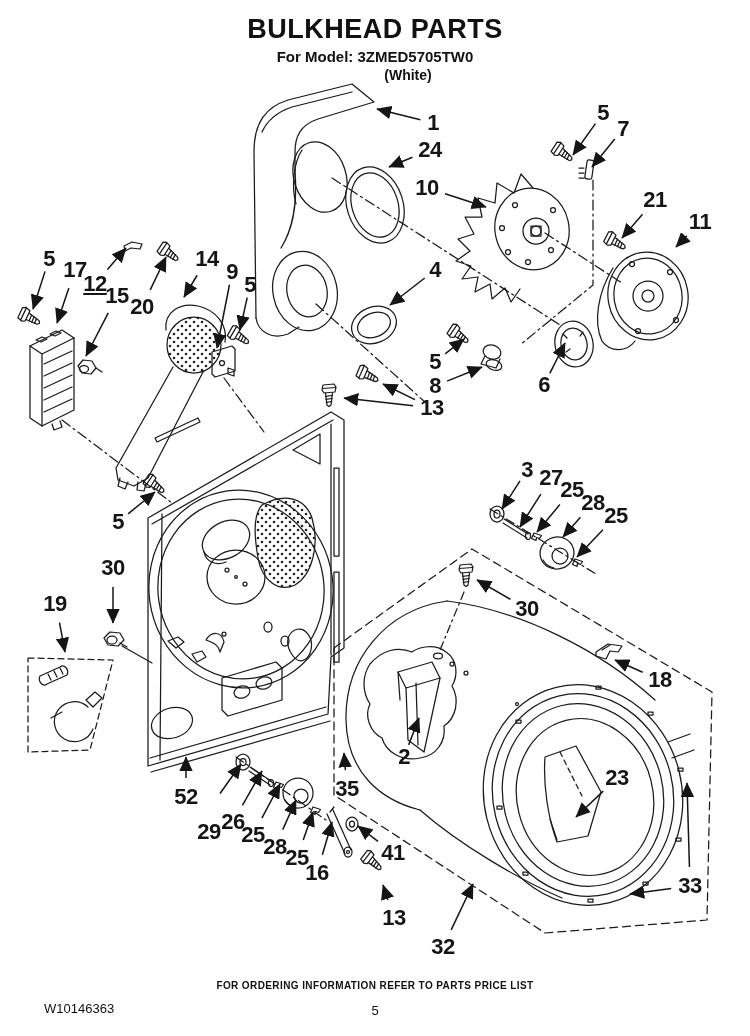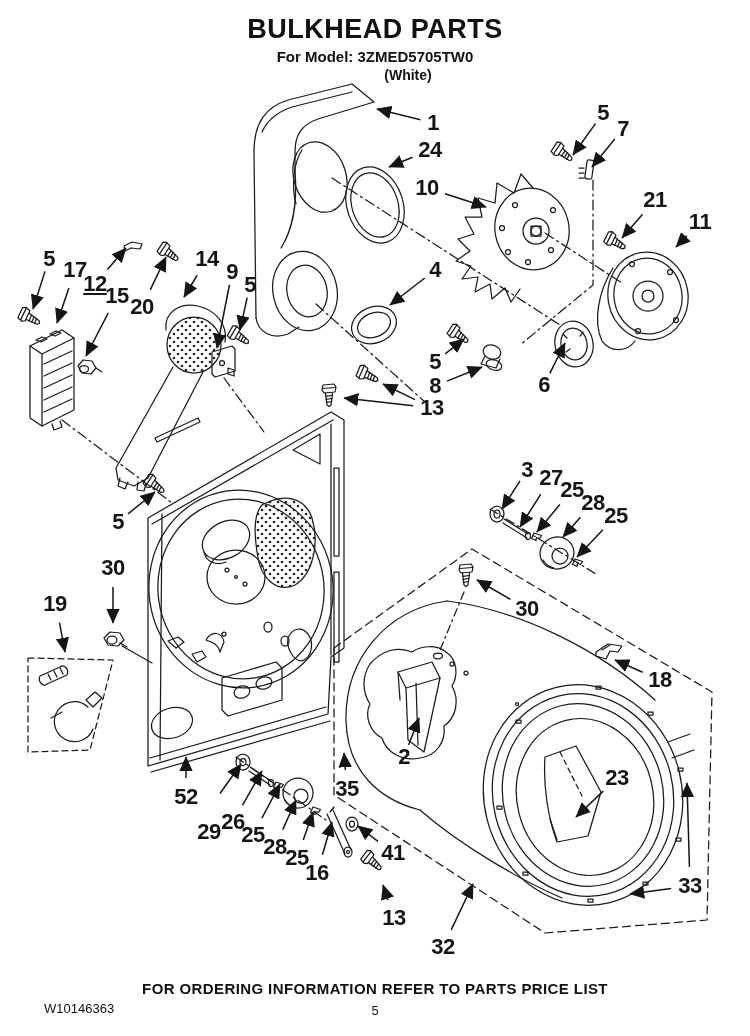--- a/index.html
+++ b/index.html
@@ -6,21 +6,21 @@
   .page{position:relative;width:750px;height:1036px;background:#ffffff;overflow:hidden;
         font-family:"Liberation Sans", sans-serif;color:#111;padding-left:8px;}
   .hdr{position:absolute;left:0;top:14px;width:750px;text-align:center;}
   .hdr .title{font-size:27px;font-weight:bold;letter-spacing:.5px;}
   .hdr .model{font-size:15px;font-weight:bold;margin-top:3px;}
   .hdr .colorline{font-size:14px;font-weight:bold;margin-top:2px;text-indent:66px;}
   .art{position:absolute;left:0;top:0;}
   .callout{position:absolute;transform:translate(-50%,-50%);font-size:22px;font-weight:bold;
            color:#151515;white-space:nowrap;line-height:1;letter-spacing:-0.5px;}
   .ftr-note{position:absolute;left:0;top:980px;width:750px;text-align:center;
-            font-size:15px;font-weight:bold;letter-spacing:.4px;}
+            font-size:10px;font-weight:bold;letter-spacing:.4px;}
   .ftr-doc{position:absolute;left:44px;top:1001px;font-size:13px;}
   .ftr-page{position:absolute;left:0;top:1003px;width:750px;text-align:center;font-size:13px;}
 </style>
 </head>
 <body>
 
 <div class="page">
 
   <div class="hdr">
     <div class="title">BULKHEAD PARTS</div>

